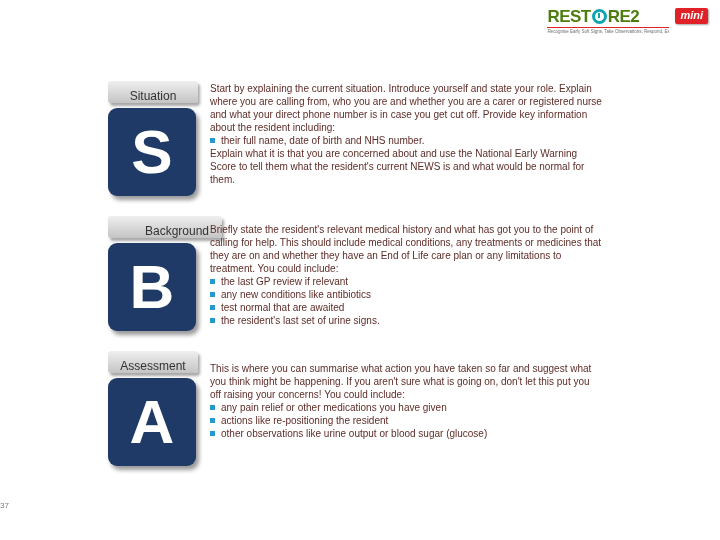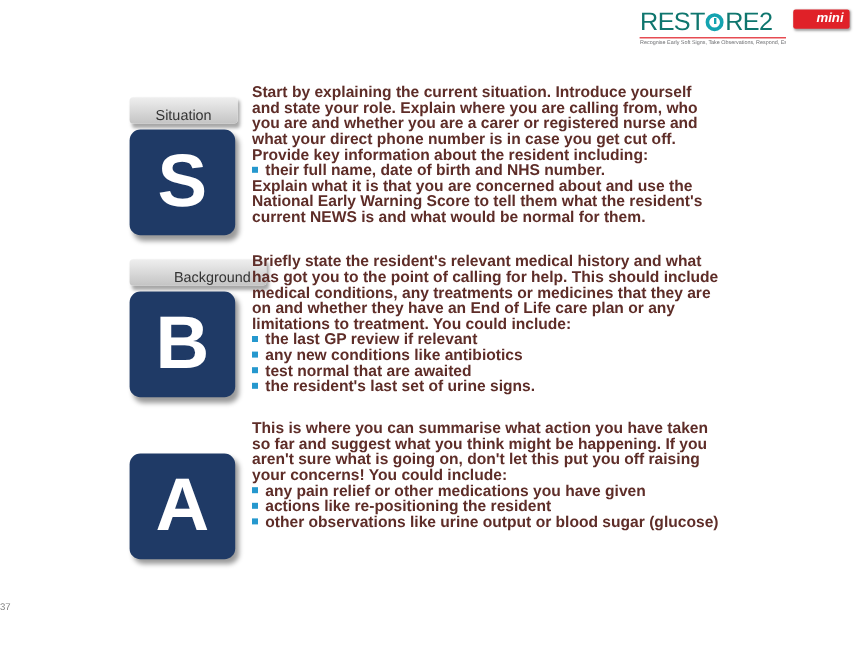--- a/index.html
+++ b/index.html
@@ -7,33 +7,33 @@
     width: 720px; height: 540px;
     background: #ffffff;
     font-family: "Liberation Sans", sans-serif;
   }
   .slide { position: relative; width: 720px; height: 540px; background: #ffffff; overflow: hidden; }
 
   
   .logo { position: absolute; top: 8px; right: 12px; }
   .logo-row { display: flex; align-items: flex-start; }
   .logo-word { display: flex; align-items: center; }
-  .logo-text { color: #0f766e; font-weight: normal; font-size: 21px; letter-spacing: -0.5px; line-height: 1; }
+  .logo-text { color: #4d7c0f; font-weight: bold; font-size: 17px; letter-spacing: -0.5px; line-height: 1; }
   .logo-o {
     width: 15px; height: 15px; border-radius: 50%;
     background: #ffffff; border: 3px solid #14a3b0;
     display: inline-block; margin: 0 1px; position: relative; box-sizing: border-box;
   }
   .logo-o::after {
     content: ""; position: absolute; left: 3.5px; top: 1px;
     width: 2px; height: 5px; background: #14a3b0;
   }
   .logo-mini {
     background: #e02128; color: #ffffff; font-style: italic; font-weight: bold;
-    font-size: 11px; padding: 2px 5px 3px 19px; border-radius: 2px; margin-left: 6px;
+    font-size: 11px; padding: 2px 5px 3px 5px; border-radius: 2px; margin-left: 6px;
     box-shadow: 1px 1px 2px rgba(0,0,0,0.35); line-height: 1;
   }
   .logo-tagline {
     font-size: 4.5px; color: #6d6e71; border-top: 1.5px solid #e02128;
     margin-top: 2px; padding-top: 1px; width: 122px; white-space: nowrap; overflow: hidden;
   }
 
   
   .section-label {
     position: absolute; left: 108px; width: 90px; height: 22px;
@@ -50,21 +50,21 @@
   }
   .tile-letter { color: #ffffff; font-weight: bold; font-size: 62px; line-height: 1; }
 
   .pos-label-0 { top: 81px; }  .pos-tile-0 { top: 108px; } .pos-text-0 { top: 70px; }
   .pos-label-1 { top: 216px; padding-left: 24px; } .pos-tile-1 { top: 243px; } .pos-text-1 { top: 211px; }
   .pos-label-2 { top: 351px; } .pos-tile-2 { top: 378px; } .pos-text-2 { top: 350px; }
 
   
   .text-block {
     position: absolute; left: 210px; width: 392px;
-    color: #5e2d28; font-size: 13px; font-weight: bold; line-height: 13px;
+    color: #5e2d28; font-size: 10px; font-weight: normal; line-height: 13px; margin-top: 12px;
   }
   .text-block p { margin: 0; }
   .text-block p:empty { display: none; }
   .text-block ul { margin: 0; padding: 0; list-style: none; }
   .text-block li { position: relative; padding-left: 11px; }
   .bullet-sq { position: absolute; left: 0; top: 4px; width: 5px; height: 5px; background: #2598ce; }
 
   
   .page-num {
     position: absolute; bottom: 30px; left: 0; right: 0;
@@ -114,20 +114,23 @@
     <p>Briefly state the resident's relevant medical history and what has got you to the point of calling for help. This should include medical conditions, any treatments or medicines that they are on and whether they have an End of Life care plan or any limitations to treatment. You could include:</p>
     <ul>
       <li><span class="bullet-sq"></span><span>the last GP review if relevant</span></li>
       <li><span class="bullet-sq"></span><span>any new conditions like antibiotics</span></li>
       <li><span class="bullet-sq"></span><span>test normal that are awaited</span></li>
       <li><span class="bullet-sq"></span><span>the resident's last set of urine signs.</span></li>
     </ul>
 
   </div>
 
+  <div class="section-label pos-label-2">
+    <span>Assessment</span>
+  </div>
   <div class="tile pos-tile-2">
     <span class="tile-letter">A</span>
   </div>
   <div class="text-block pos-text-2">
     <p>This is where you can summarise what action you have taken so far and suggest what you think might be happening. If you aren't sure what is going on, don't let this put you off raising your concerns! You could include:</p>
     <ul>
       <li><span class="bullet-sq"></span><span>any pain relief or other medications you have given</span></li>
       <li><span class="bullet-sq"></span><span>actions like re-positioning the resident</span></li>
       <li><span class="bullet-sq"></span><span>other observations like urine output or blood sugar (glucose)</span></li>
     </ul>

